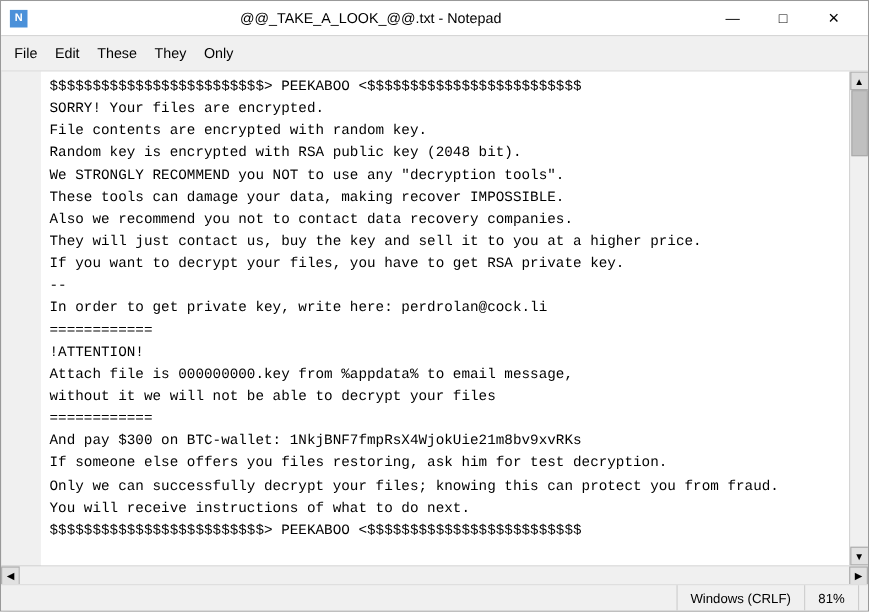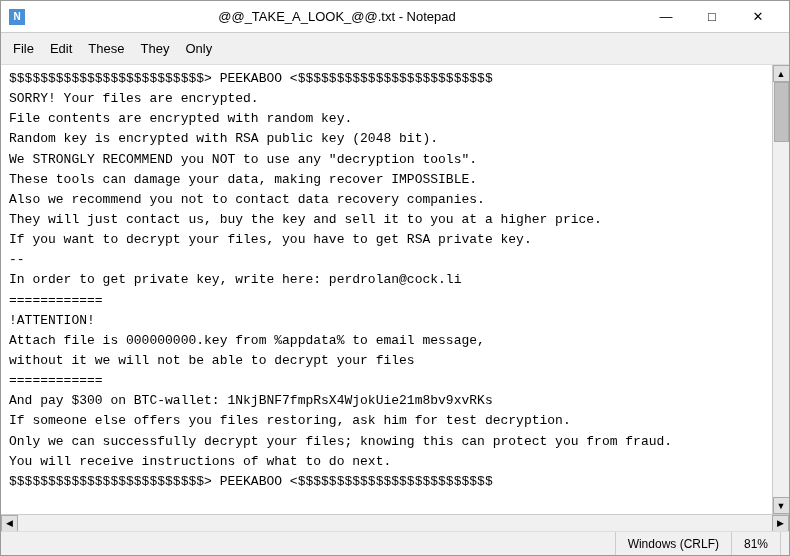--- a/index.html
+++ b/index.html
@@ -93,20 +93,21 @@
       font-size: 13px;
       cursor: pointer;
       color: #000;
     }
 
     .content-area {
       flex: 1;
       display: flex;
       overflow: hidden;
       position: relative;
+      margin-left: 36px;
     }
 
     .text-content {
       flex: 1;
       padding: 4px 8px;
       font-family: 'Courier New', Consolas, monospace;
       font-size: 13px;
       line-height: 1.55;
       color: #000;
       overflow-y: auto;

